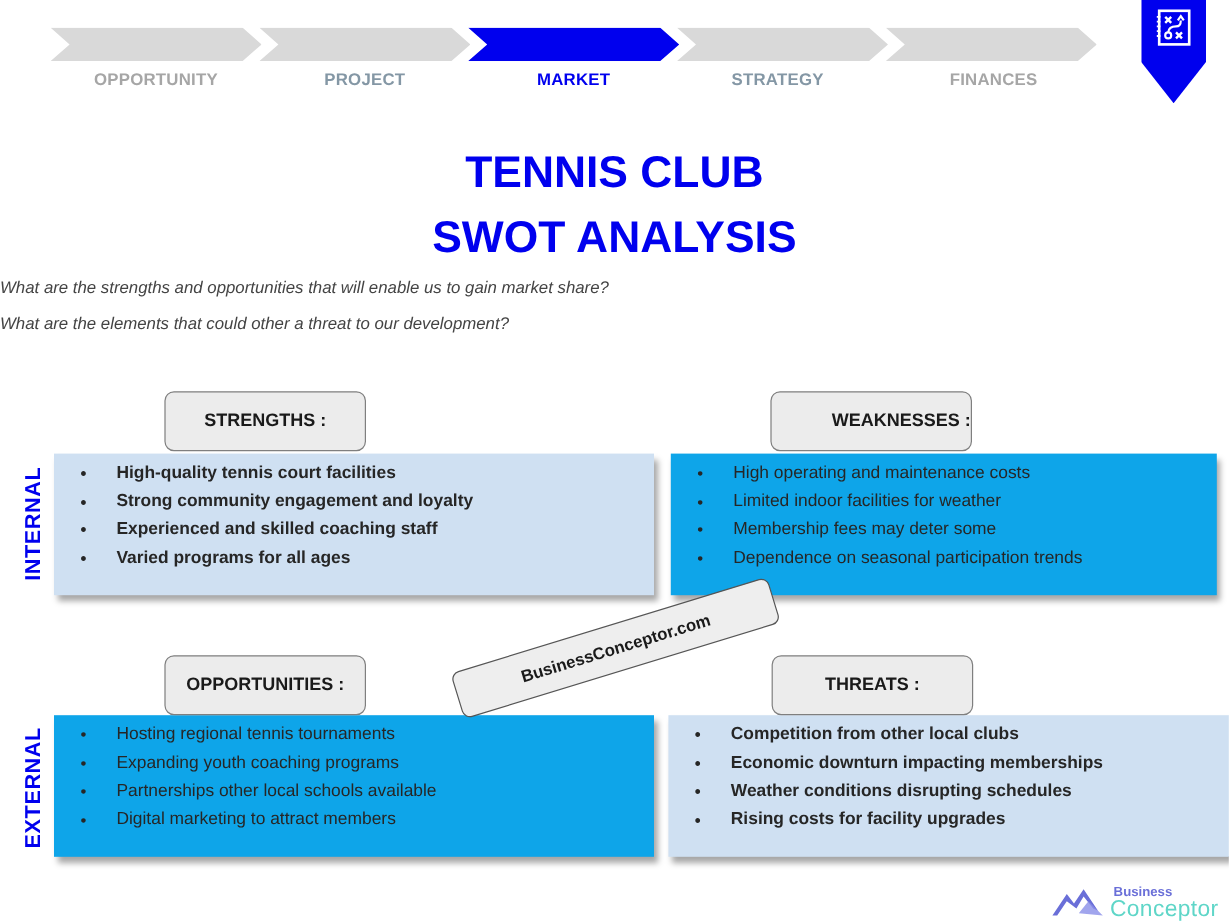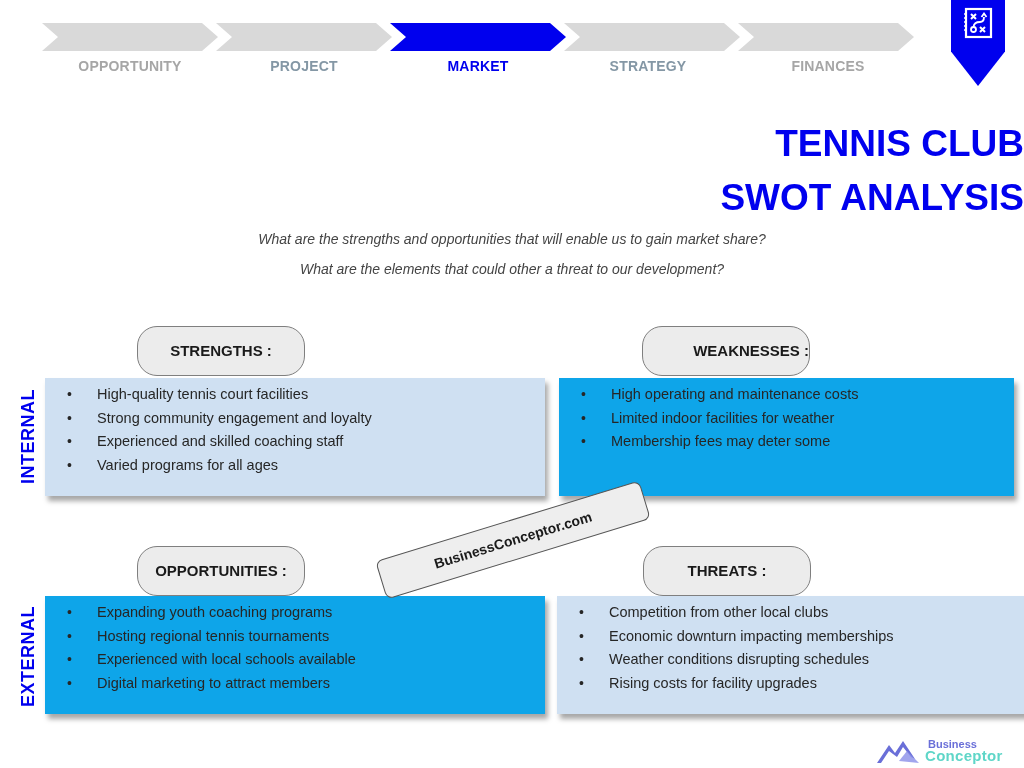--- a/index.html
+++ b/index.html
@@ -14,49 +14,49 @@
   .step-label { position: absolute; top: 58px; width: 176px; text-align: center; font-weight: bold;
     font-size: 14px; color: #a6a6a6; letter-spacing: 0.2px; }
   .step-label.mid { color: #8497a5; }
   .step-label.active { color: #0000ee; }
 
   .bookmark { position: absolute; left: 951px; top: 0; width: 54px; height: 86px; background: #0000ee;
     clip-path: polygon(0 0, 100% 0, 100% 60%, 50% 100%, 0 60%); }
   .bookmark svg { position: absolute; left: 10px; top: 6px; }
 
   
-  .title { position: absolute; top: 117px; left: 0; width: 1024px; text-align: right;
+  .title { position: absolute; top: 117px; left: 0; width: 1024px; text-align: center;
     color: #0000ee; font-weight: bold; font-size: 37px; line-height: 54px; }
-  .subtitle { position: absolute; left: 0; width: 1024px; text-align: center; font-style: italic;
+  .subtitle { position: absolute; left: 0; width: 1024px; text-align: left; font-style: italic;
     font-size: 14px; color: #444; }
 
   
   .side-label { position: absolute; color: #0000ee; font-weight: bold; font-size: 18px;
     transform: rotate(-90deg); transform-origin: center; width: 120px; text-align: center; letter-spacing: 0.5px; }
 
   
   .quad { position: absolute; box-shadow: 3px 5px 5px rgba(0,0,0,0.35); }
-  .quad.blue { background: #cfe0f2; }
+  .quad.blue { background: #cfe0f2; font-weight: bold; }
   .quad.gray { background: #0ea5e9; }
   .quad ul { list-style: none; padding: 5px 0 0 22px; }
   .quad li { font-size: 14.5px; line-height: 23.5px; color: #262626; position: relative; padding-left: 30px; }
   .quad li::before { content: "•"; position: absolute; left: 0; top: 0; font-size: 14px; }
 
   .quad-heading { position: absolute; width: 168px; height: 50px; background: #ececec; border: 1px solid #7f7f7f;
-    border-radius: 20px; text-align: center; line-height: 48px; font-weight: bold; font-size: 15px; color: #1a1a1a; }
+    border-radius: 8px; text-align: center; line-height: 48px; font-weight: bold; font-size: 15px; color: #1a1a1a; }
 
   
   .watermark { position: absolute; left: 375px; top: 520px; width: 276px; height: 40px; background: #eeeeee;
     border: 1px solid #555; border-radius: 7px; transform: rotate(-17deg); text-align: center; line-height: 38px;
     font-weight: bold; font-size: 14px; color: #1a1a1a; transform-origin: center; }
 
   
   .logo { position: absolute; left: 875px; top: 735px; width: 140px; height: 30px; }
   .logo-business { position: absolute; left: 53px; top: 3px; font-size: 11px; font-weight: bold; color: #6a6fd8; }
-  .logo-conceptor { position: absolute; left: 50px; top: 12px; font-size: 15px; font-weight: bold; color: #5fd6c8; letter-spacing: 0.3px; }
+  .logo-conceptor { position: absolute; left: 50px; top: 12px; font-size: 19px; font-weight: normal; color: #5fd6c8; letter-spacing: 0.3px; }
 </style>
 </head>
 <body>
 
 <div class="steps">
   <div class="step" style="left:0"></div>
   <div class="step" style="left:174px"></div>
   <div class="step active" style="left:348px"></div>
   <div class="step" style="left:522px"></div>
   <div class="step" style="left:696px"></div>
@@ -101,29 +101,30 @@
     <li>Varied programs for all ages</li>
   </ul>
 </div>
 <div class="quad-heading" style="left:137px; top:326px;">STRENGTHS :</div>
 
 <div class="quad gray" style="left:559px; top:378px; width:455px; height:118px;">
   <ul>
     <li>High operating and maintenance costs</li>
     <li>Limited indoor facilities for weather</li>
     <li>Membership fees may deter some</li>
+    <li>Dependence on seasonal participation trends</li>
   </ul>
 </div>
 <div class="quad-heading" style="left:642px; top:326px;text-align:right;">WEAKNESSES :</div>
 
 <div class="quad gray" style="left:45px; top:596px; width:500px; height:118px;">
   <ul>
+    <li>Hosting regional tennis tournaments</li>
     <li>Expanding youth coaching programs</li>
-    <li>Hosting regional tennis tournaments</li>
-    <li>Experienced with local schools available</li>
+    <li>Partnerships other local schools available</li>
     <li>Digital marketing to attract members</li>
   </ul>
 </div>
 <div class="quad-heading" style="left:137px; top:546px;">OPPORTUNITIES :</div>
 
 <div class="quad blue" style="left:557px; top:596px; width:492px; height:118px;">
   <ul>
     <li>Competition from other local clubs</li>
     <li>Economic downturn impacting memberships</li>
     <li>Weather conditions disrupting schedules</li>

